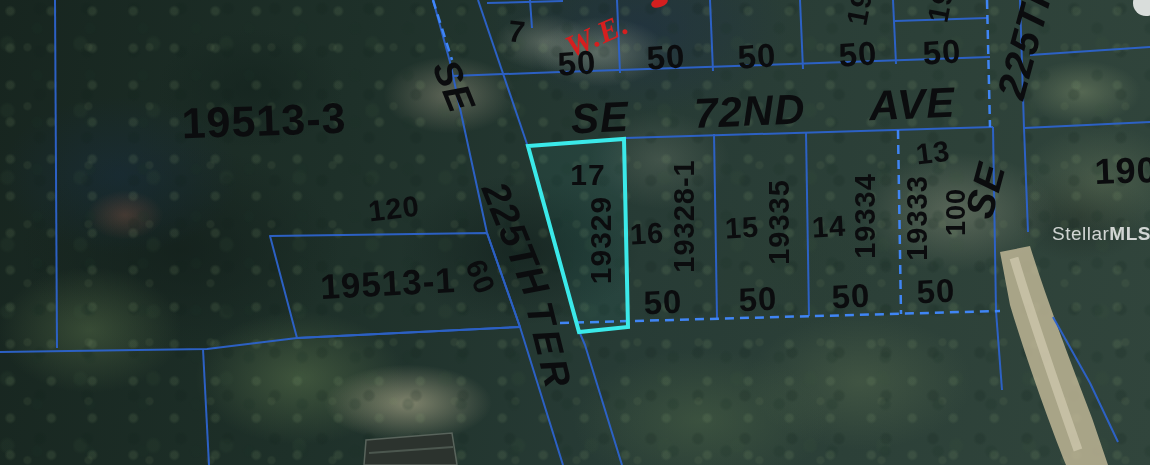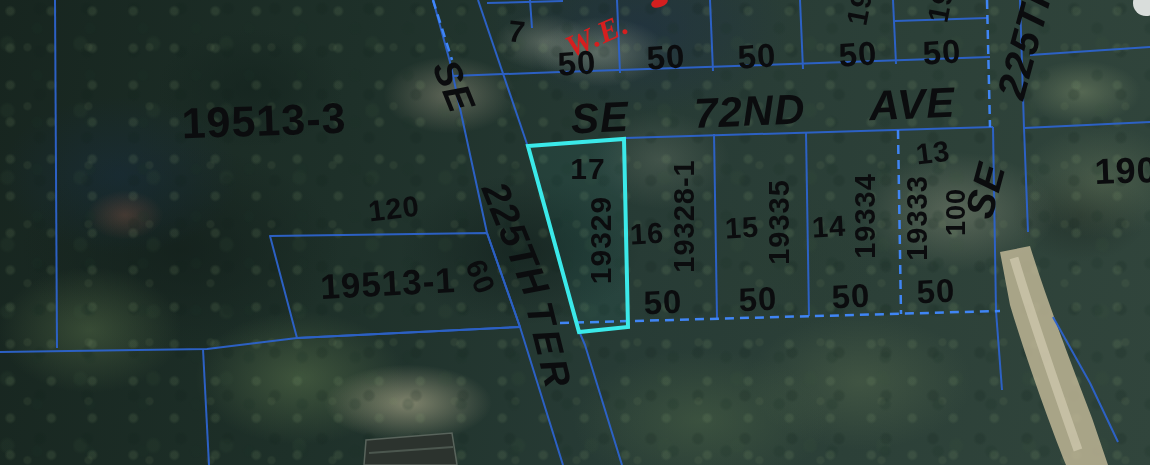--- a/index.html
+++ b/index.html
@@ -136,21 +136,21 @@
   <div class="lbl" style="left:942px;top:52px;font-size:33px;transform:translate(-50%,-50%) rotate(-4deg);">50</div>
 
   <div class="lbl" style="left:860px;top:8px;font-size:29px;transform:translate(-50%,-50%) rotate(-79deg);">19</div>
   <div class="lbl" style="left:941px;top:5px;font-size:29px;transform:translate(-50%,-50%) rotate(-79deg);">19</div>
 
   <div class="lbl street" style="left:763px;top:111px;font-size:42px;word-spacing:20px;transform:translate(-50%,-50%) rotate(-2.5deg);">SE  72ND  AVE</div>
   <div class="lbl street" style="left:491px;top:178px;font-size:38px;word-spacing:28px;transform:translate(-50%,-50%) rotate(68deg);">SE  225TH</div>
   <div class="lbl street" style="left:549px;top:347px;font-size:38px;letter-spacing:5px;transform:translate(-50%,-50%) rotate(76deg);">TER</div>
   <div class="lbl street" style="left:1010px;top:97px;font-size:40px;word-spacing:22px;transform:translate(-50%,-50%) rotate(-75deg);">SE  225TH</div>
 
-  <div class="lbl" style="left:588px;top:169px;font-size:30px;transform:translate(-50%,-50%);">17</div>
+  <div class="lbl" style="left:588px;top:175px;font-size:30px;transform:translate(-50%,-50%);">17</div>
   <div class="lbl" style="left:601px;top:240px;font-size:30px;transform:translate(-50%,-50%) rotate(-90deg);">19329</div>
   <div class="lbl" style="left:647px;top:234px;font-size:29px;transform:translate(-50%,-50%) rotate(-3deg);">16</div>
   <div class="lbl" style="left:684px;top:216px;font-size:29px;transform:translate(-50%,-50%) rotate(-90deg);">19328-1</div>
   <div class="lbl" style="left:742px;top:228px;font-size:29px;transform:translate(-50%,-50%) rotate(-3deg);">15</div>
   <div class="lbl" style="left:779px;top:222px;font-size:29px;transform:translate(-50%,-50%) rotate(-90deg);">19335</div>
   <div class="lbl" style="left:829px;top:227px;font-size:29px;transform:translate(-50%,-50%) rotate(-3deg);">14</div>
   <div class="lbl" style="left:865px;top:216px;font-size:29px;transform:translate(-50%,-50%) rotate(-90deg);">19334</div>
   <div class="lbl" style="left:933px;top:153px;font-size:29px;transform:translate(-50%,-50%) rotate(-7deg);">13</div>
   <div class="lbl" style="left:917px;top:218px;font-size:29px;transform:translate(-50%,-50%) rotate(-90deg);">19333</div>
   <div class="lbl" style="left:956px;top:212px;font-size:27px;transform:translate(-50%,-50%) rotate(-90deg);">100</div>
@@ -158,15 +158,16 @@
   <div class="lbl" style="left:663px;top:302px;font-size:33px;transform:translate(-50%,-50%) rotate(-3deg);">50</div>
   <div class="lbl" style="left:758px;top:299px;font-size:33px;transform:translate(-50%,-50%) rotate(-3deg);">50</div>
   <div class="lbl" style="left:851px;top:296px;font-size:33px;transform:translate(-50%,-50%) rotate(-3deg);">50</div>
   <div class="lbl" style="left:936px;top:291px;font-size:33px;transform:translate(-50%,-50%) rotate(-3deg);">50</div>
 
   <div class="lbl" style="left:394px;top:209px;font-size:29px;transform:translate(-50%,-50%) rotate(-7deg);">120</div>
   <div class="lbl" style="left:480px;top:277px;font-size:29px;transform:translate(-50%,-50%) rotate(69deg);">60</div>
 
   <div class="lbl" style="left:1126px;top:171px;font-size:36px;transform:translate(-50%,-50%) rotate(-2deg);">190</div>
 
+  <div class="watermark" style="left:1052px;top:223px;"><span>Stellar</span><b>MLS</b></div>
   <div class="wm-circle" style="left:1133px;top:-10px;"></div>
 
 </div>
 
 </body></html>

